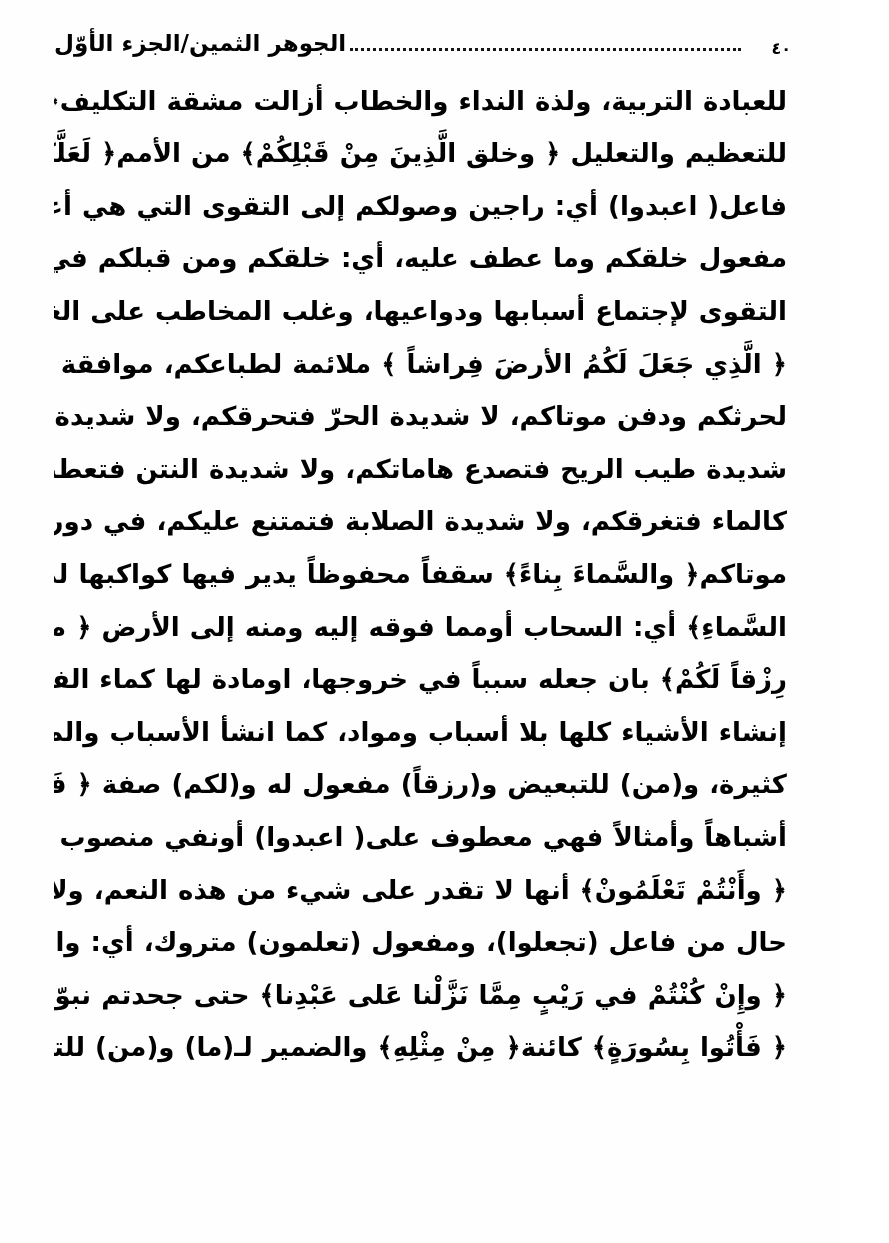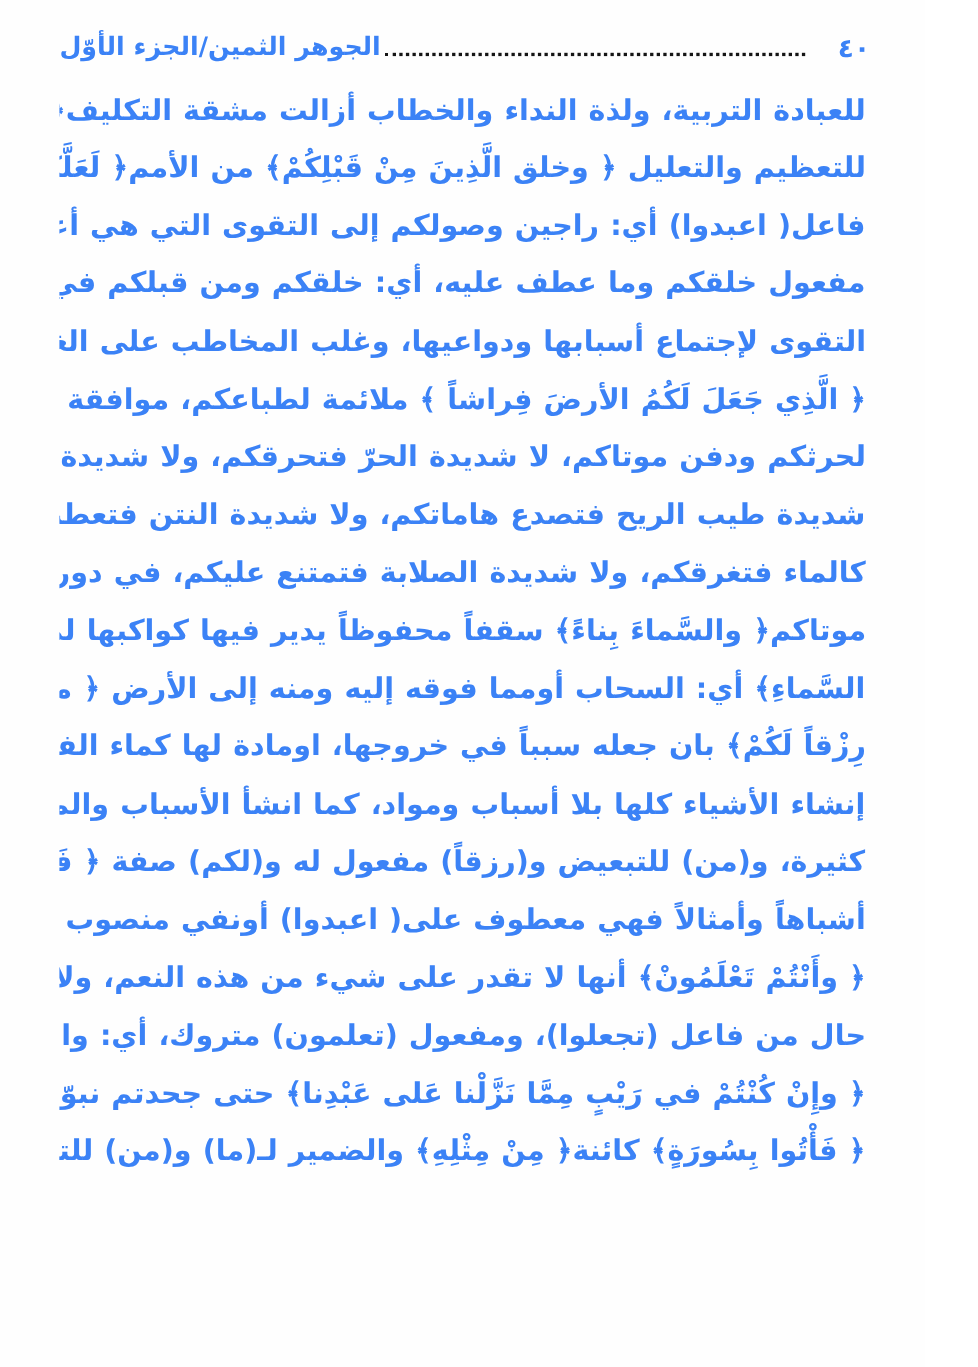--- a/index.html
+++ b/index.html
@@ -5,21 +5,21 @@
   html, body { margin: 0; padding: 0; }
   body {
     background: #ffffff;
     font-family: "DejaVu Sans", sans-serif;
   }
   .page {
     position: relative;
     width: 841px;
     height: 1243px;
     background: #fefefe;
-    color: #3b82f6;
+    color: #000000;
     overflow: hidden;
   }
   
   .header {
     display: flex;
     align-items: flex-end;
     margin: 30px 50px 0 54px;
     direction: ltr;
   }
   .book-title {
@@ -29,21 +29,21 @@
     line-height: 1.2;
     letter-spacing: 0.2px;
   }
   .leader {
     flex: 1 1 auto;
     border-bottom: 3px dotted #151515;
     margin: 0 30px 7px 4px;
     height: 0;
   }
   .page-number {
-    font-size: 24px;
+    font-size: 16px;
     font-weight: 700;
     line-height: 1.1;
     white-space: nowrap;
   }
   
   .body-text {
     margin: 17px 54px 0 54px;
   }
   .line {
     direction: rtl;

